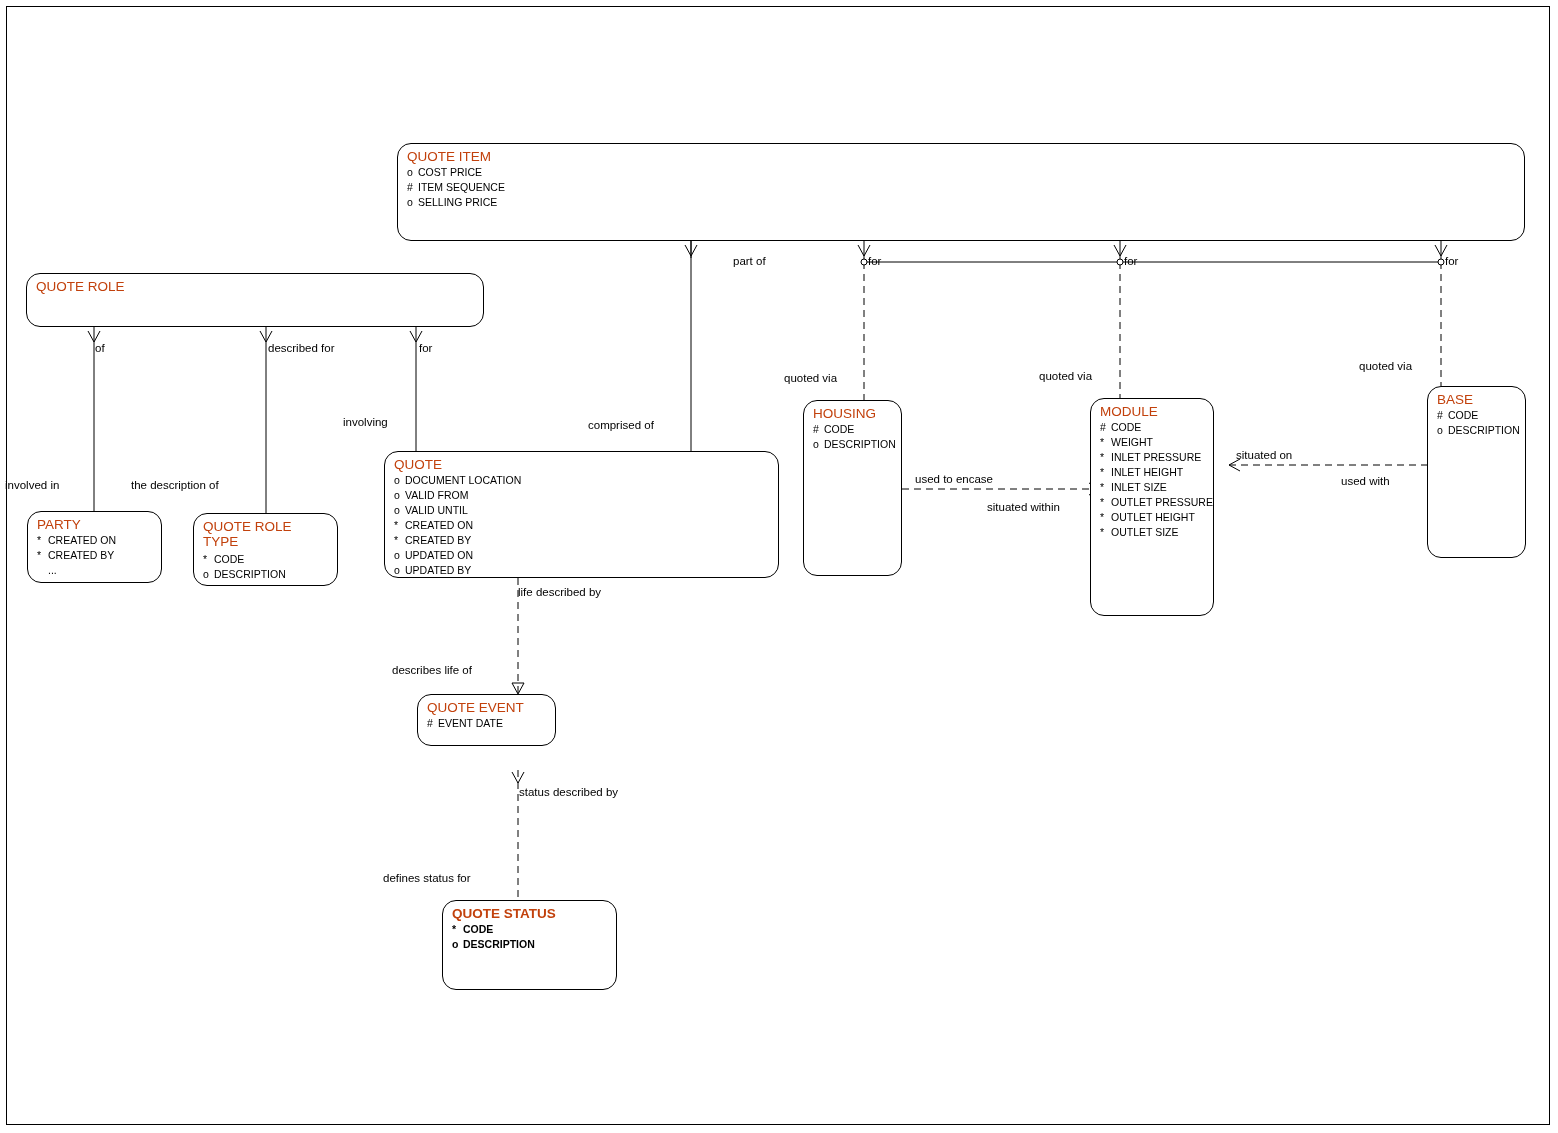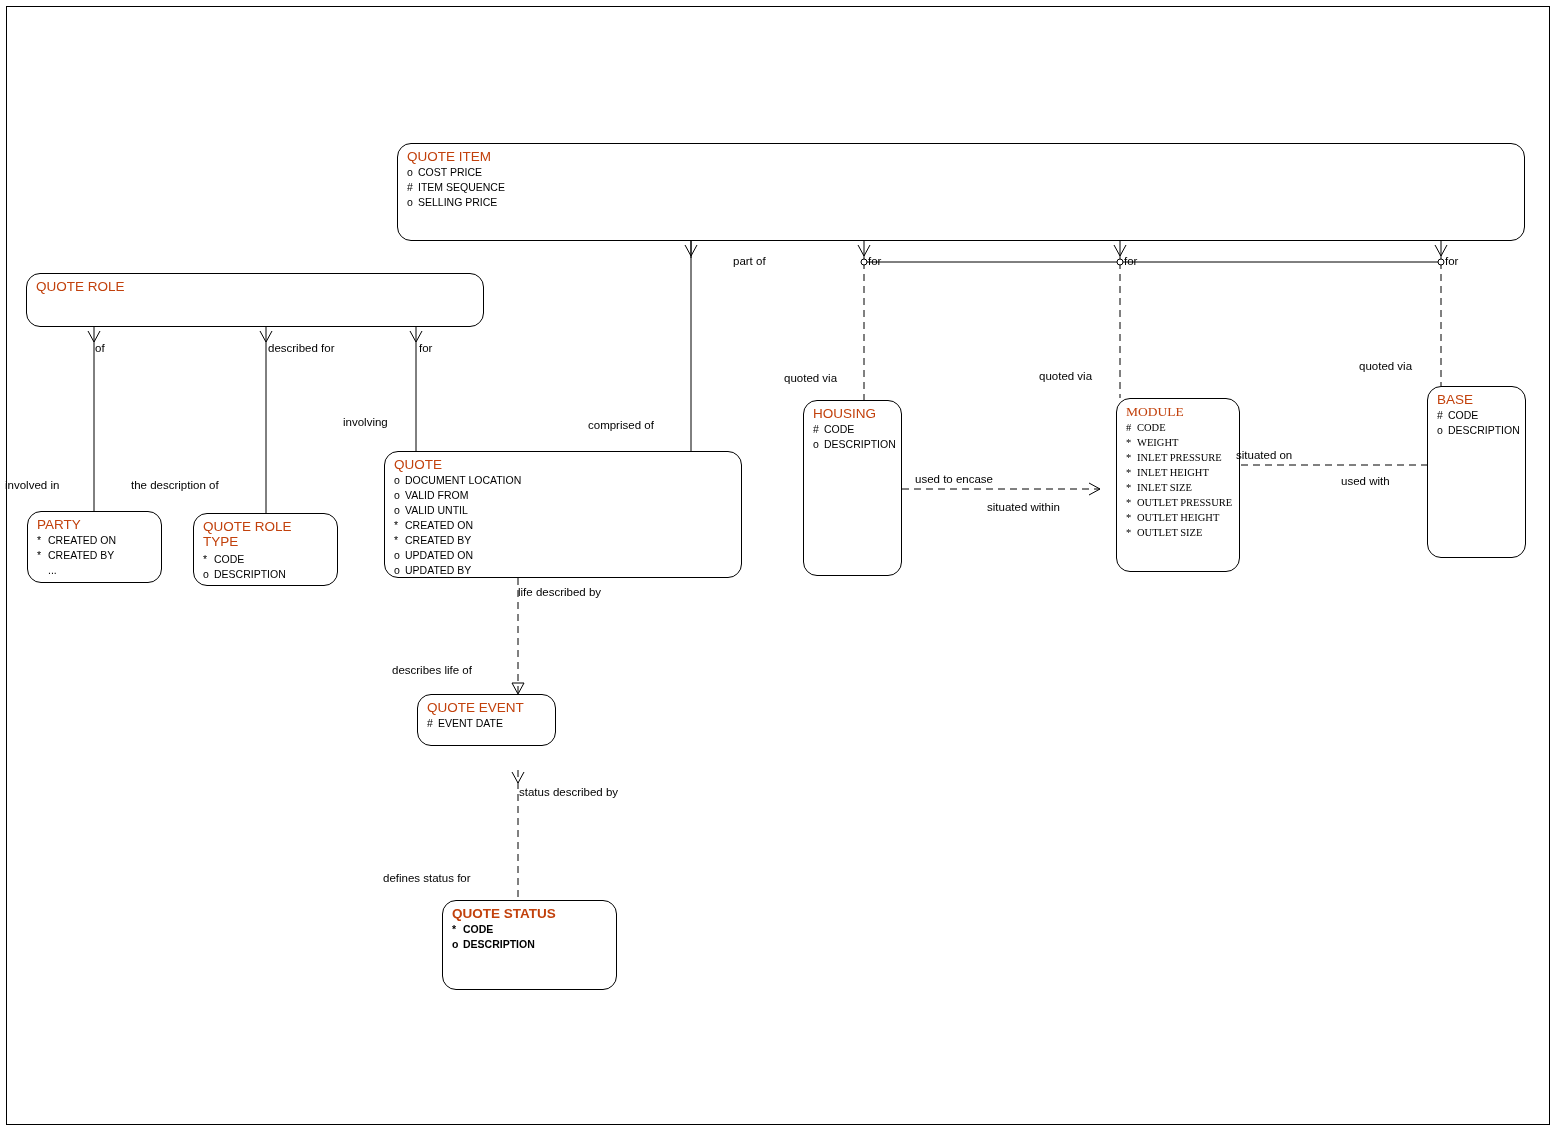--- a/index.html
+++ b/index.html
@@ -152,21 +152,21 @@
   </div>
 
   <div class="entity" style="left:193px; top:513px; width:145px; height:73px;">
     <div class="ent-title" style="white-space:normal; width:105px;">QUOTE ROLE TYPE</div>
     <div class="attrs" style="padding-top:2px;">
       <div class="attr"><span class="mark">*</span><span>CODE</span></div>
       <div class="attr"><span class="mark">o</span><span>DESCRIPTION</span></div>
     </div>
   </div>
 
-  <div class="entity" style="left:384px; top:451px; width:358px; height:127px;">
+  <div class="entity" style="left:384px; top:451px; width:395px; height:127px;">
     <div class="ent-title">QUOTE</div>
     <div class="attrs">
       <div class="attr"><span class="mark">o</span><span>DOCUMENT LOCATION</span></div>
       <div class="attr"><span class="mark">o</span><span>VALID FROM</span></div>
       <div class="attr"><span class="mark">o</span><span>VALID UNTIL</span></div>
       <div class="attr"><span class="mark">*</span><span>CREATED ON</span></div>
       <div class="attr"><span class="mark">*</span><span>CREATED BY</span></div>
       <div class="attr"><span class="mark">o</span><span>UPDATED ON</span></div>
       <div class="attr"><span class="mark">o</span><span>UPDATED BY</span></div>
     </div>
@@ -188,21 +188,21 @@
   </div>
 
   <div class="entity" style="left:803px; top:400px; width:99px; height:176px;">
     <div class="ent-title">HOUSING</div>
     <div class="attrs">
       <div class="attr"><span class="mark">#</span><span>CODE</span></div>
       <div class="attr"><span class="mark">o</span><span>DESCRIPTION</span></div>
     </div>
   </div>
 
-  <div class="entity" style="left:1116px; top:398px; width:124px; height:174px;font-family:Liberation Serif, serif;">
+  <div class="entity" style="left:1090px; top:398px; width:124px; height:218px;">
     <div class="ent-title">MODULE</div>
     <div class="attrs">
       <div class="attr"><span class="mark">#</span><span>CODE</span></div>
       <div class="attr"><span class="mark">*</span><span>WEIGHT</span></div>
       <div class="attr"><span class="mark">*</span><span>INLET PRESSURE</span></div>
       <div class="attr"><span class="mark">*</span><span>INLET HEIGHT</span></div>
       <div class="attr"><span class="mark">*</span><span>INLET SIZE</span></div>
       <div class="attr"><span class="mark">*</span><span>OUTLET PRESSURE</span></div>
       <div class="attr"><span class="mark">*</span><span>OUTLET HEIGHT</span></div>
       <div class="attr"><span class="mark">*</span><span>OUTLET SIZE</span></div>

